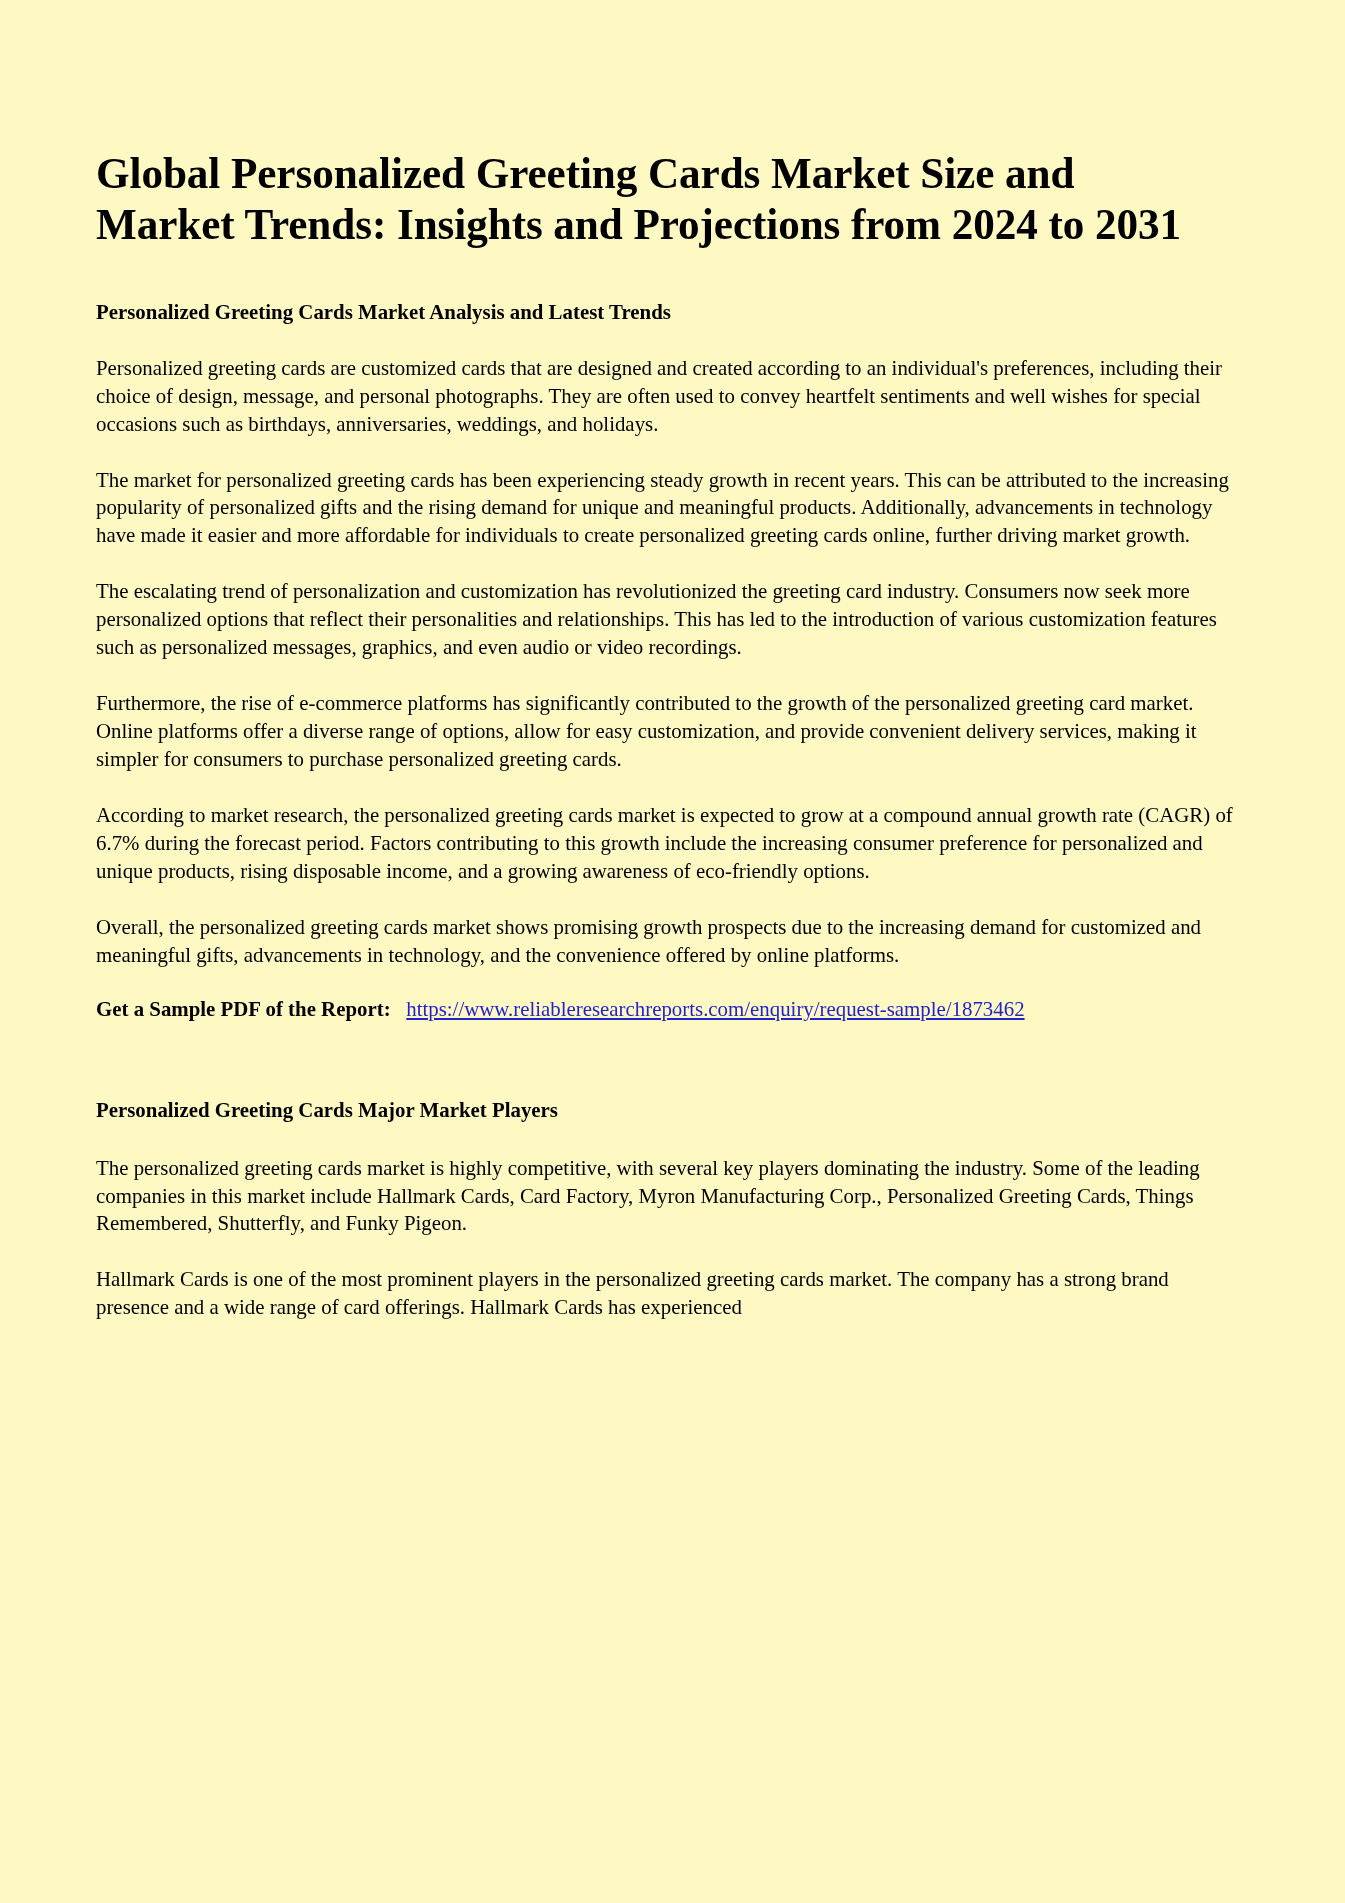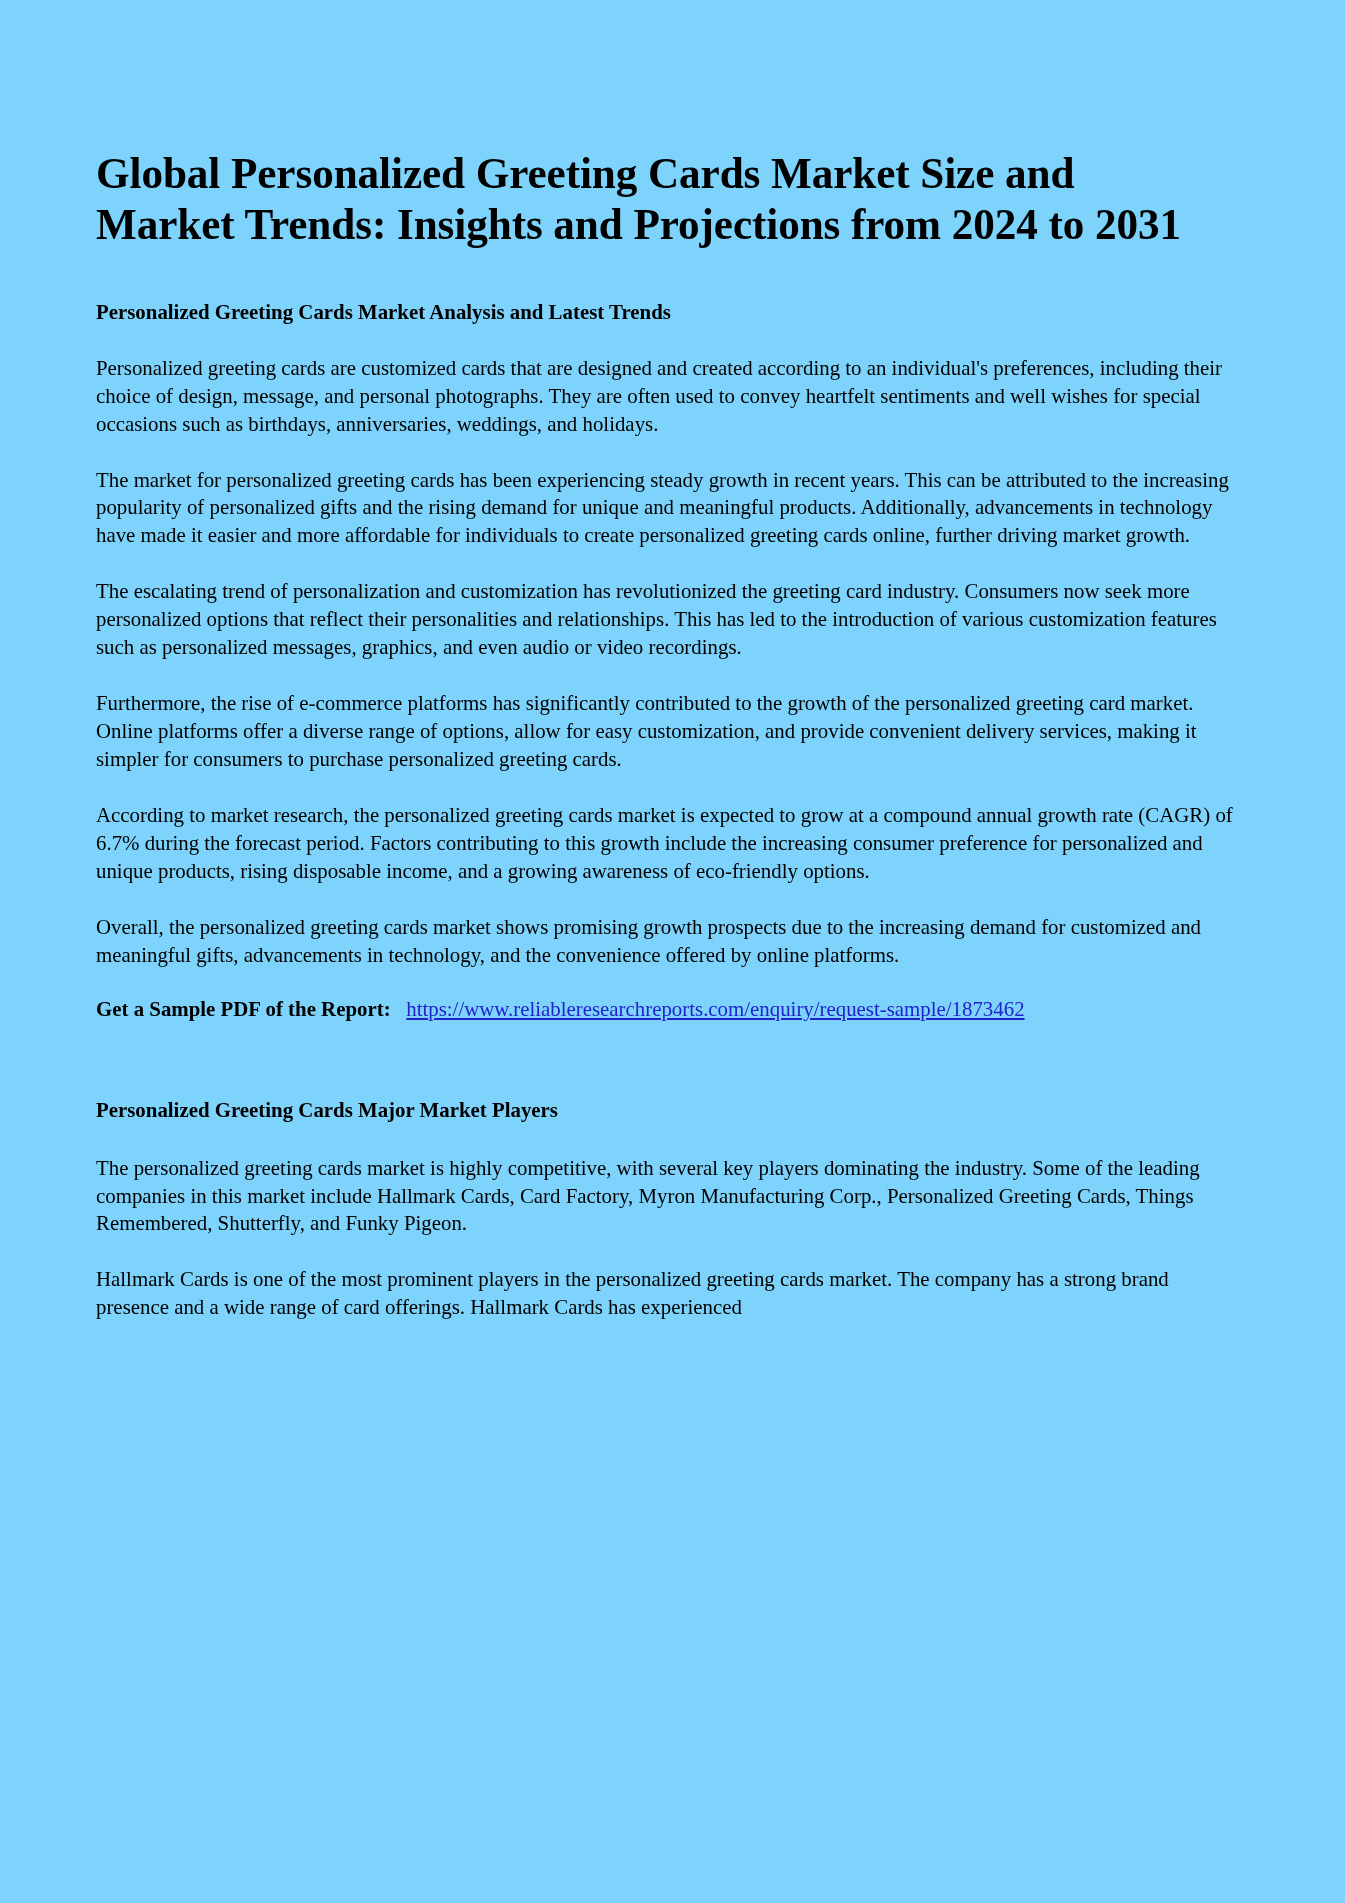--- a/index.html
+++ b/index.html
@@ -14,21 +14,21 @@
     overflow: hidden;
     font-family: "Liberation Serif", "DejaVu Serif", serif;
     color: #000000;
     -webkit-font-smoothing: antialiased;
   }
 
   .page {
     position: relative;
     width: 1345px;
     height: 1903px;
-    background: #7dd3fc;
+    background: #fef9c3;
     box-sizing: border-box;
     padding: 148px 70px 0 96px;
   }
 
   .doc-title {
     font-size: 45px;
     font-weight: bold;
     line-height: 1.13;
     letter-spacing: -0.1px;
     margin: 0 0 48px 0;

